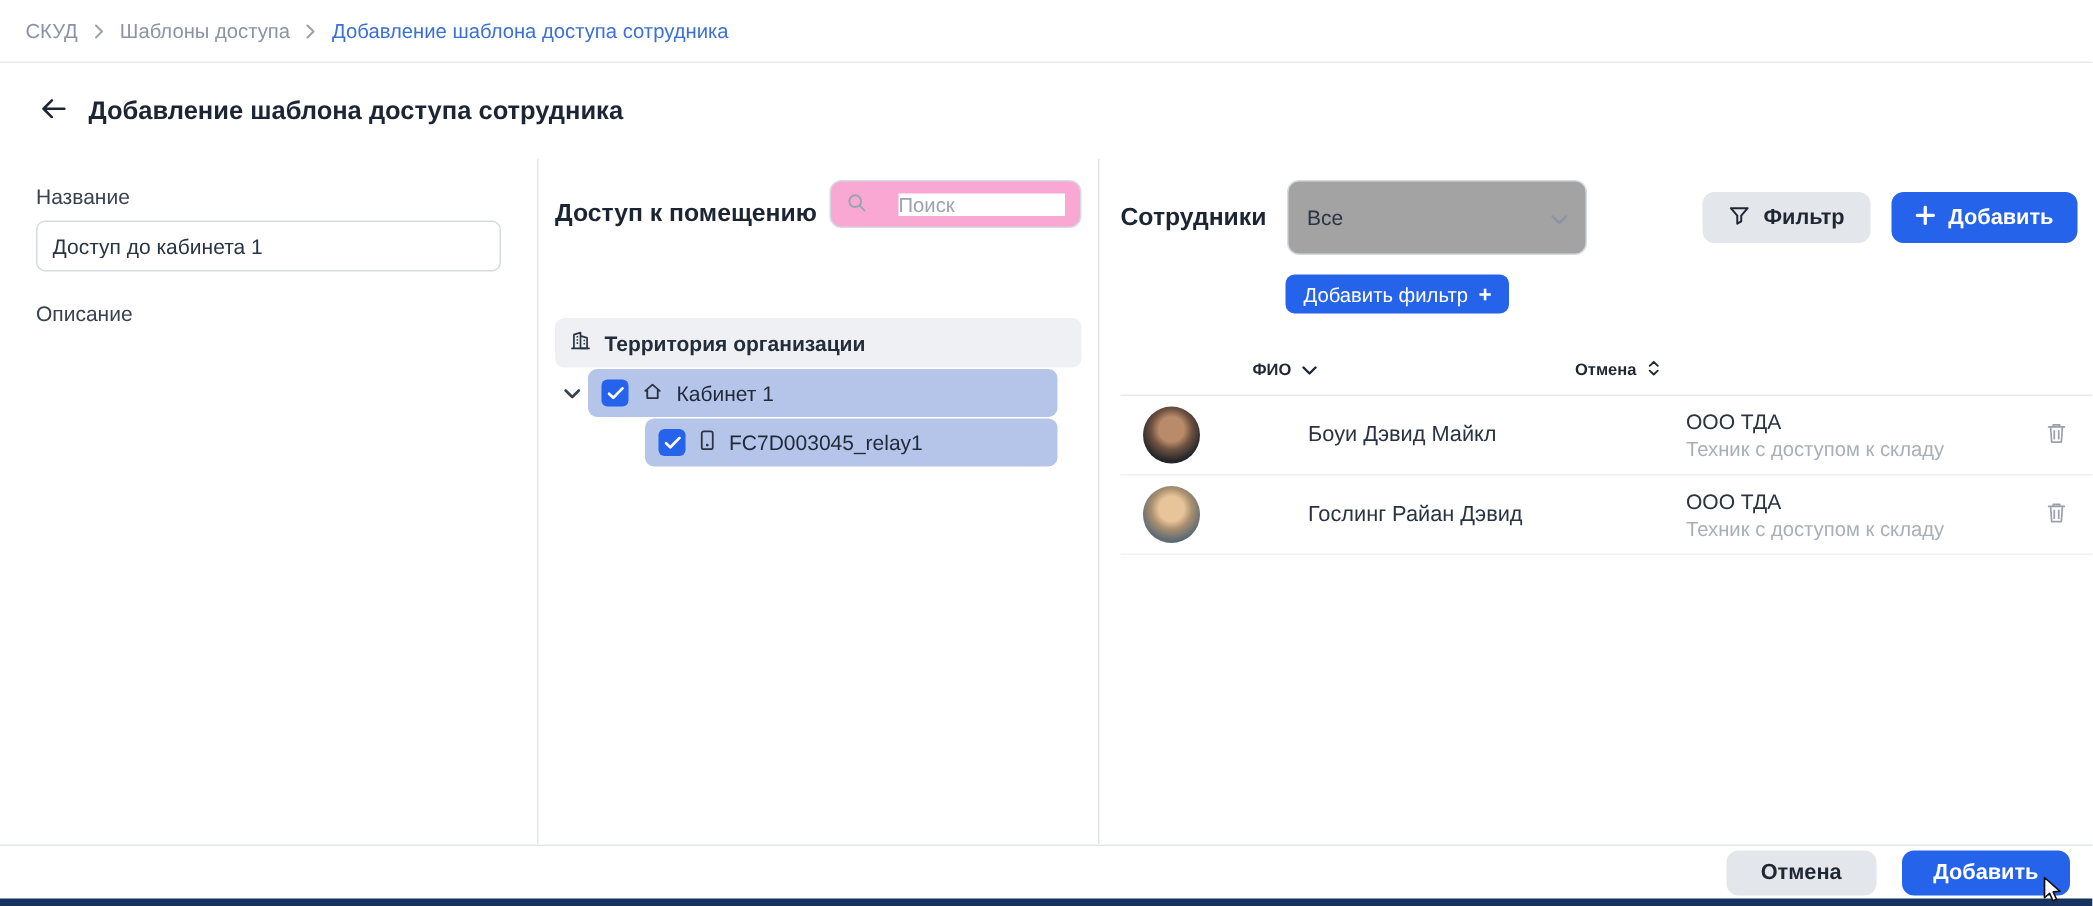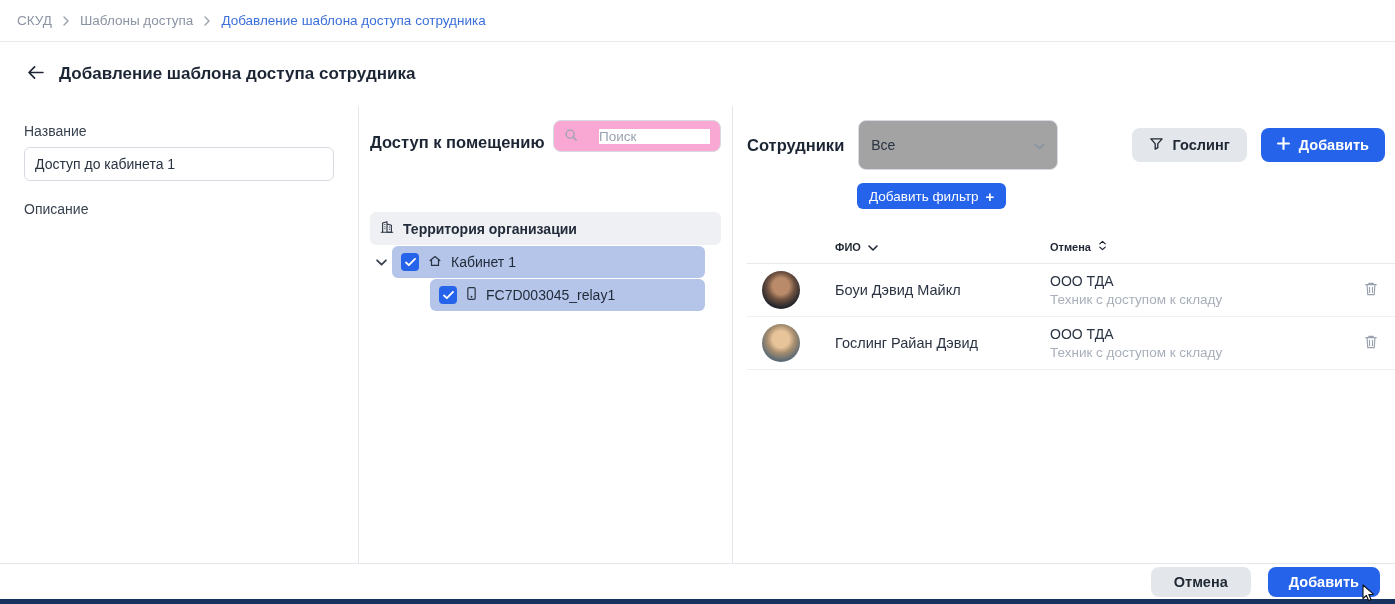--- a/index.html
+++ b/index.html
@@ -51,21 +51,21 @@
   .select { width:200px; height:50px; border:1px solid #d6dae1; border-radius:8px; display:flex; align-items:center; justify-content:space-between; padding:0 12px; color:#2a3342; cursor:pointer; background:#a3a3a3; }
   .spacer { flex:1; }
   .filter-btn { height:34px; padding:0 17px; background:#e3e6eb; border-radius:8px; display:flex; align-items:center; gap:9px; font-size:14.5px; font-weight:700; color:#1f2733; }
   .add-btn { height:34px; padding:0 16px; background:#2563eb; border-radius:8px; display:flex; align-items:center; gap:9px; font-size:14.5px; font-weight:700; color:#fff; }
   .add-filter-btn { margin:13px 0 0 110px; align-self:flex-start; background:#2563eb; color:#fff; border-radius:6px; height:26px; padding:0 12px; font-size:13.5px; display:flex; align-items:center; gap:7px; }
 
   .emp-table { margin-top:21px; }
   .t-head, .t-row { display:grid; grid-template-columns:88px 215px 1fr 48px; align-items:center; }
   .t-head { height:34px; border-bottom:1px solid #e7e9ed; font-weight:700; font-size:11px; color:#1f2733; }
   .th-cell { display:flex; align-items:center; gap:7px; cursor:pointer; }
-  .t-row { padding:7px 0; border-bottom:1px solid #eef0f3; }
+  .t-row { padding:7px 0; border-bottom:1px solid #eef0f3;gap:37px; }
   .avatar { width:38px; height:38px; border-radius:50%; margin-left:15px; }
   .avatar.a0 { background:radial-gradient(circle at 50% 40%, #b98b6a 0 28%, #6e5140 46%, #23252b 72%); }
   .avatar.a1 { background:radial-gradient(circle at 50% 40%, #e8c49a 0 28%, #a98f6f 46%, #5c6a74 72%); }
   .emp-name { font-size:14.5px; color:#2a3342; }
   .dept-main { font-size:14px; color:#2a3342; margin-bottom:3px; }
   .dept-sub { font-size:13.5px; color:#a8afba; }
   .trash-btn { display:flex; align-items:center; justify-content:center; }
 
   
   .footer { height:36px; flex:0 0 36px; border-top:1px solid #e3e6ea; display:flex; align-items:center; justify-content:flex-end; gap:17px; padding:0 15px; background:#fff; }
@@ -197,21 +197,21 @@
               </svg>
           </span>
         </div>
         <span class="spacer"></span>
         <button class="filter-btn">
           <span>
             <svg viewBox="0 0 16 16" width="15" height="15">
                 <path d="M2 3h12L9.4 8.2v4.2l-2.8 1.6V8.2z" stroke="#1f2733" stroke-width="1.4" fill="none" stroke-linejoin="round"></path>
               </svg>
           </span>
-          <span>Гослинг</span>
+          <span>Фильтр</span>
         </button>
         <button class="add-btn">
           <span>
             <svg viewBox="0 0 12 12" width="13" height="13">
                 <path d="M6 1v10M1 6h10" stroke="#fff" stroke-width="2" stroke-linecap="round"></path>
               </svg>
           </span>
           <span>Добавить</span>
         </button>
       </div>

